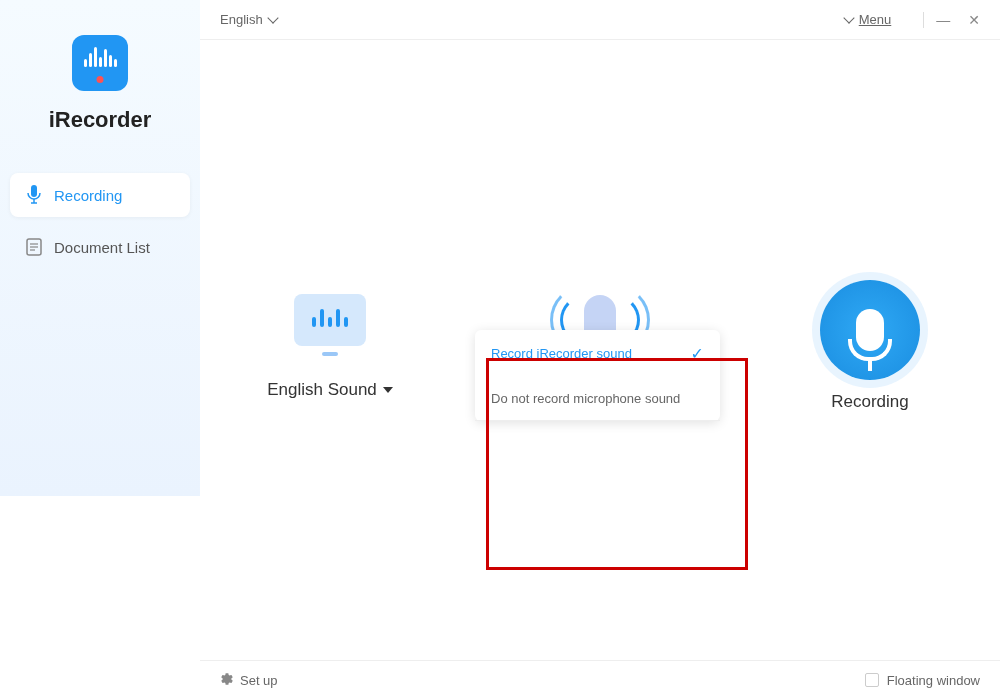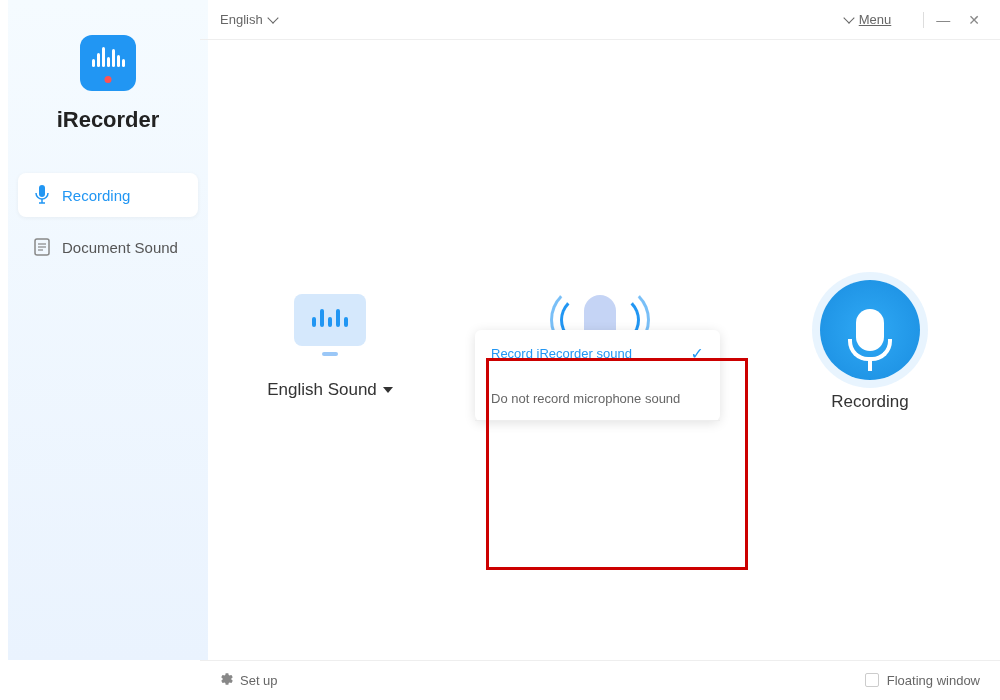--- a/index.html
+++ b/index.html
@@ -1,19 +1,19 @@
 <!DOCTYPE html>
 <html><head>
 <meta charset="utf-8">
 <style>
 * { margin: 0; padding: 0; box-sizing: border-box; font-family: -apple-system, BlinkMacSystemFont, "Segoe UI", Arial, sans-serif; }
 body { width: 1000px; height: 700px; background: #fff; overflow: hidden; position: relative; }
 
 
-.sidebar { position: absolute; left: 8px; top: 0; width: 200px; height: 660px; background: linear-gradient(180deg, #f5fbff 0%, #eaf3fe 100%); }
+.sidebar { position: absolute; left: 0; top: 0; width: 200px; height: 496px; background: linear-gradient(180deg, #f5fbff 0%, #eaf3fe 100%); }
 .logo { display: block; margin: 35px auto 0; width: 56px; height: 56px; background: #2196f3; border-radius: 12px; position: relative; }
 .logo-waves { position: absolute; top: 12px; left: 0; right: 0; text-align: center; }
 .logo-waves span { display: inline-block; width: 3px; background: #fff; margin: 0 1px; border-radius: 2px; }
 .logo-dot { position: absolute; bottom: 8px; left: 50%; transform: translateX(-50%); width: 7px; height: 7px; background: #ff5252; border-radius: 50%; }
 .app-name { text-align: center; font-size: 22px; font-weight: 600; color: #222; margin-top: 16px; }
 
 .nav { margin-top: 40px; padding: 0 10px; }
 .nav-item { display: flex; align-items: center; padding: 12px 14px; border-radius: 8px; font-size: 15px; color: #555; cursor: pointer; margin-bottom: 8px; }
 .nav-item.active { background: #fff; color: #2196f3; box-shadow: 0 1px 4px rgba(0,0,0,0.05); }
 .nav-icon { width: 20px; height: 20px; margin-right: 10px; display: flex; align-items: center; justify-content: center; }
@@ -103,21 +103,21 @@
     </div>
     <div class="nav-item">
       <span class="nav-icon">
         <svg width="16" height="18" viewBox="0 0 16 18">
             <rect x="1" y="1" width="14" height="16" rx="2" stroke="#888" stroke-width="1.5" fill="none"></rect>
             <line x1="4" y1="6" x2="12" y2="6" stroke="#888" stroke-width="1.2"></line>
             <line x1="4" y1="9" x2="12" y2="9" stroke="#888" stroke-width="1.2"></line>
             <line x1="4" y1="12" x2="9" y2="12" stroke="#888" stroke-width="1.2"></line>
           </svg>
       </span>
-      <span>Document Sound</span>
+      <span>Document List</span>
     </div>
   </div>
 </div>
 
 <div class="topbar">
   <div class="lang">
     <span>English</span>
     <span class="chevron"></span>
   </div>
   <div class="spacer"></div>

